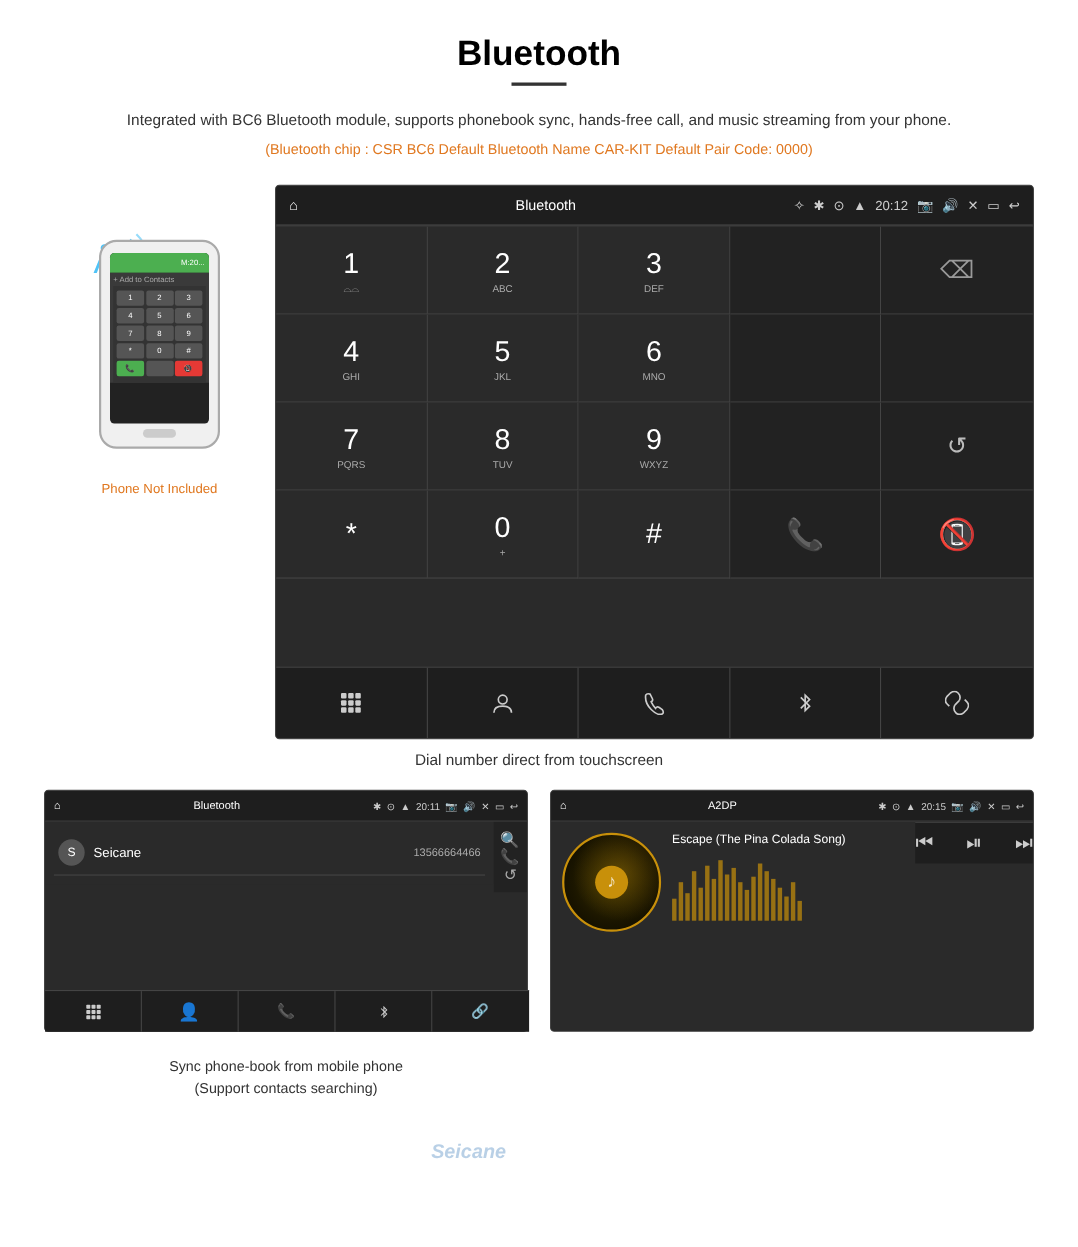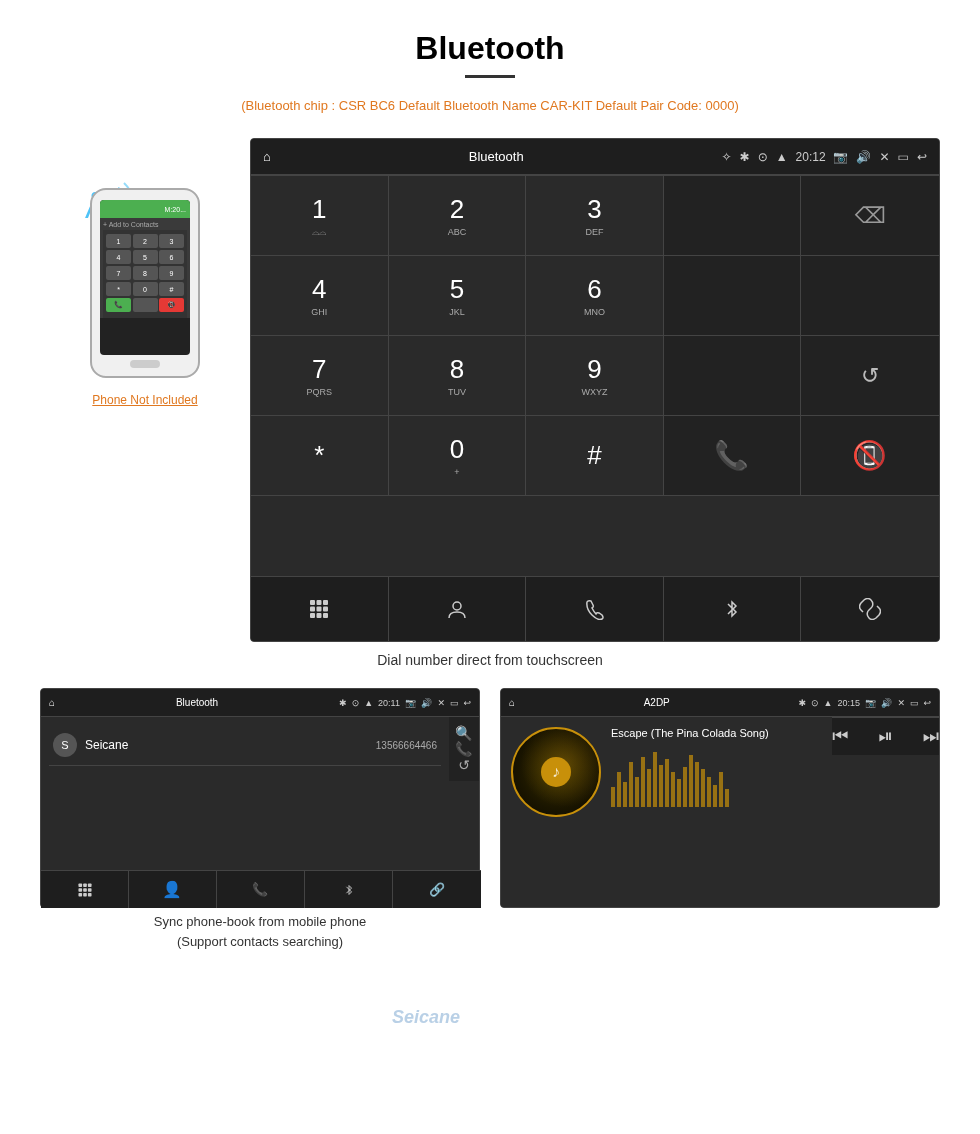--- a/index.html
+++ b/index.html
@@ -128,23 +128,22 @@
     .bt-signal {
       position: absolute;
       top: 0;
       right: 0;
       font-size: 28px;
       color: #4fc3f7;
     }
     .phone-not-included {
       font-size: 12px;
       color: #e07820;
-      margin-top: 5px;
+      margin-top: 19px;
       text-align: center;
-      text-decoration: underline;
     }
 
     
     .dial-screen {
       flex: 1;
       background: #2a2a2a;
       border-radius: 4px;
       overflow: hidden;
       border: 1px solid #444;
     }
@@ -429,35 +428,36 @@
     .music-ctrl-icon {
       font-size: 18px;
       color: #ccc;
     }
 
     
     .screen-caption {
       text-align: center;
       font-size: 13px;
       color: #333;
-      margin-top: 4px;
+      margin-top: 22px;
       line-height: 1.5;
     }
 
     .bottom-screen-container {
       position: relative;
     }
   </style>
 </head>
 <body>
 
 <div class="page-container">
 
   <h1 class="page-title">Bluetooth</h1>
   <div class="title-underline"></div>
+  <p class="description">Integrated with BC6 Bluetooth module, supports phonebook sync, hands-free call, and music streaming from your phone.</p>
   <p class="bluetooth-info">(Bluetooth chip : CSR BC6   Default Bluetooth Name CAR-KIT    Default Pair Code: 0000)</p>
 
   <div class="main-section">
 
     <div class="phone-container">
       <div class="phone-illustration">
 
         <div class="bt-signal" style="position:absolute;top:5px;left:0;font-size:14px;">
           <svg width="60" height="60" viewBox="0 0 60 60">
 

